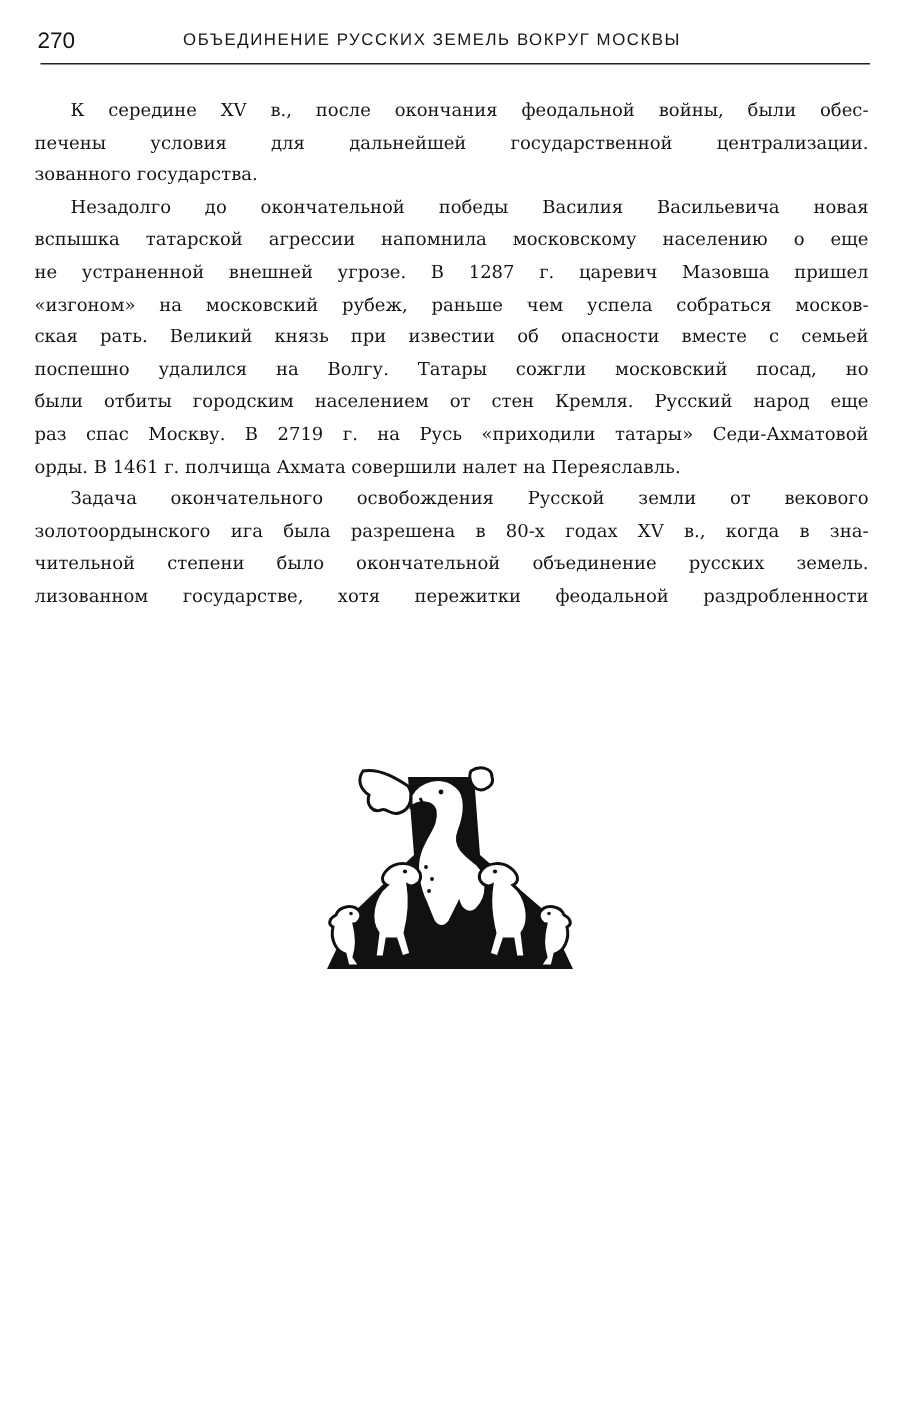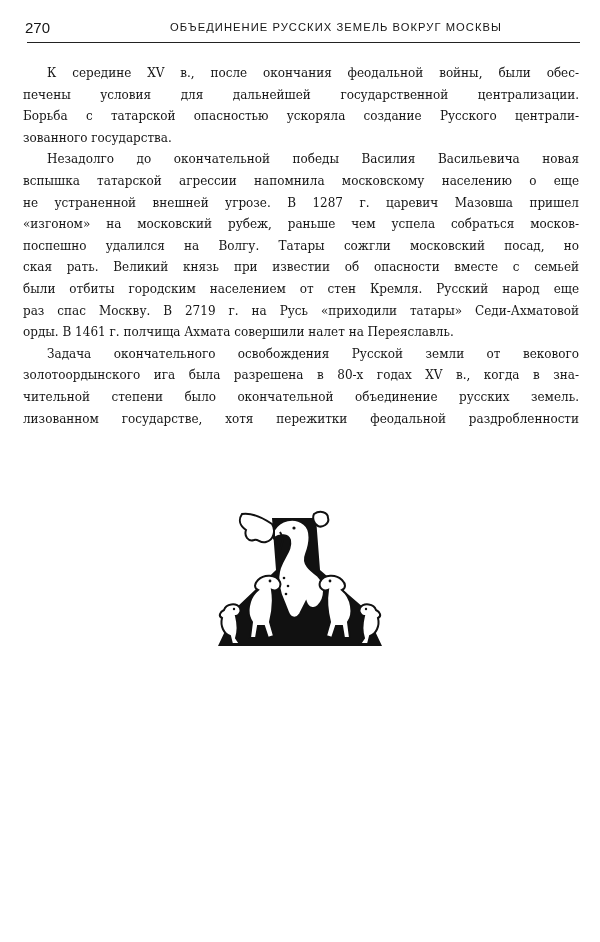--- a/index.html
+++ b/index.html
@@ -1,20 +1,20 @@
 <!DOCTYPE html>
 <html><head>
 <meta charset="utf-8">
 <style>
   html, body { margin: 0; padding: 0; background: #ffffff; }
   body { width: 600px; height: 942px; position: relative; overflow: hidden; color: #151515; }
   .page { position: absolute; left: 0; top: 0; width: 600px; height: 942px; }
   .running-head { position: absolute; left: 25px; top: 19px; width: 555px; height: 20px; font-family: Liberation Sans, sans-serif; }
   .page-num { position: absolute; left: 0; top: 0; font-size: 15px; }
-  .head-title { position: absolute; left: 97px; top: 2px; font-size: 11.2px; letter-spacing: 1.05px; font-variant: small-caps; text-transform: uppercase; white-space: nowrap; margin-left: 48px; }
+  .head-title { position: absolute; left: 97px; top: 2px; font-size: 11.2px; letter-spacing: 1.05px; font-variant: small-caps; text-transform: uppercase; white-space: nowrap; }
   .rule { position: absolute; left: 27px; top: 42px; width: 553px; height: 0; border-top: 1.5px solid #222; }
   .body-text { position: absolute; left: 23px; top: 63px; width: 556px; font-family: "DejaVu Serif", serif; font-size: 12px; line-height: 21.6px; }
   .para { margin: 0; text-align: justify; text-align-last: left; }
   .line { display: block; text-align: justify; text-align-last: justify; white-space: nowrap; height: 21.6px; }
   .line.last { text-align-last: left; }
   .line.indent { padding-left: 24px; }
   .illustration { position: absolute; left: 214px; top: 510px; width: 172px; height: 140px; }
 </style>
 </head>
 <body>
@@ -24,30 +24,29 @@
   <div class="running-head">
     <span class="page-num">270</span>
     <span class="head-title">ОБЪЕДИНЕНИЕ РУССКИХ ЗЕМЕЛЬ ВОКРУГ МОСКВЫ</span>
   </div>
   <div class="rule"></div>
 
   <div class="body-text">
     <div class="para">
       <span class="line indent">К середине XV в., после окончания феодальной войны, были обес-</span>
       <span class="line">печены условия для дальнейшей государственной централизации.</span>
-      <span class="line">Борьба с татарской опасностью ускоряла создание Русского централи-</span>
       <span class="line last">зованного государства.</span>
     </div>
     <div class="para">
       <span class="line indent">Незадолго до окончательной победы Василия Васильевича новая</span>
       <span class="line">вспышка татарской агрессии напомнила московскому населению о еще</span>
       <span class="line">не устраненной внешней угрозе. В 1287 г. царевич Мазовша пришел</span>
       <span class="line">«изгоном» на московский рубеж, раньше чем успела собраться москов-</span>
+      <span class="line">ская рать. Великий князь при известии об опасности вместе с семьей</span>
       <span class="line">поспешно удалился на Волгу. Татары сожгли московский посад, но</span>
-      <span class="line">ская рать. Великий князь при известии об опасности вместе с семьей</span>
       <span class="line">были отбиты городским населением от стен Кремля. Русский народ еще</span>
       <span class="line">раз спас Москву. В 2719 г. на Русь «приходили татары» Седи-Ахматовой</span>
       <span class="line last">орды. В 1461 г. полчища Ахмата совершили налет на Переяславль.</span>
     </div>
     <div class="para">
       <span class="line indent">Задача окончательного освобождения Русской земли от векового</span>
       <span class="line">золотоордынского ига была разрешена в 80-х годах XV в., когда в зна-</span>
       <span class="line">чительной степени было окончательной объединение русских земель.</span>
       <span class="line">лизованном государстве, хотя пережитки феодальной раздробленности</span>
     </div>

